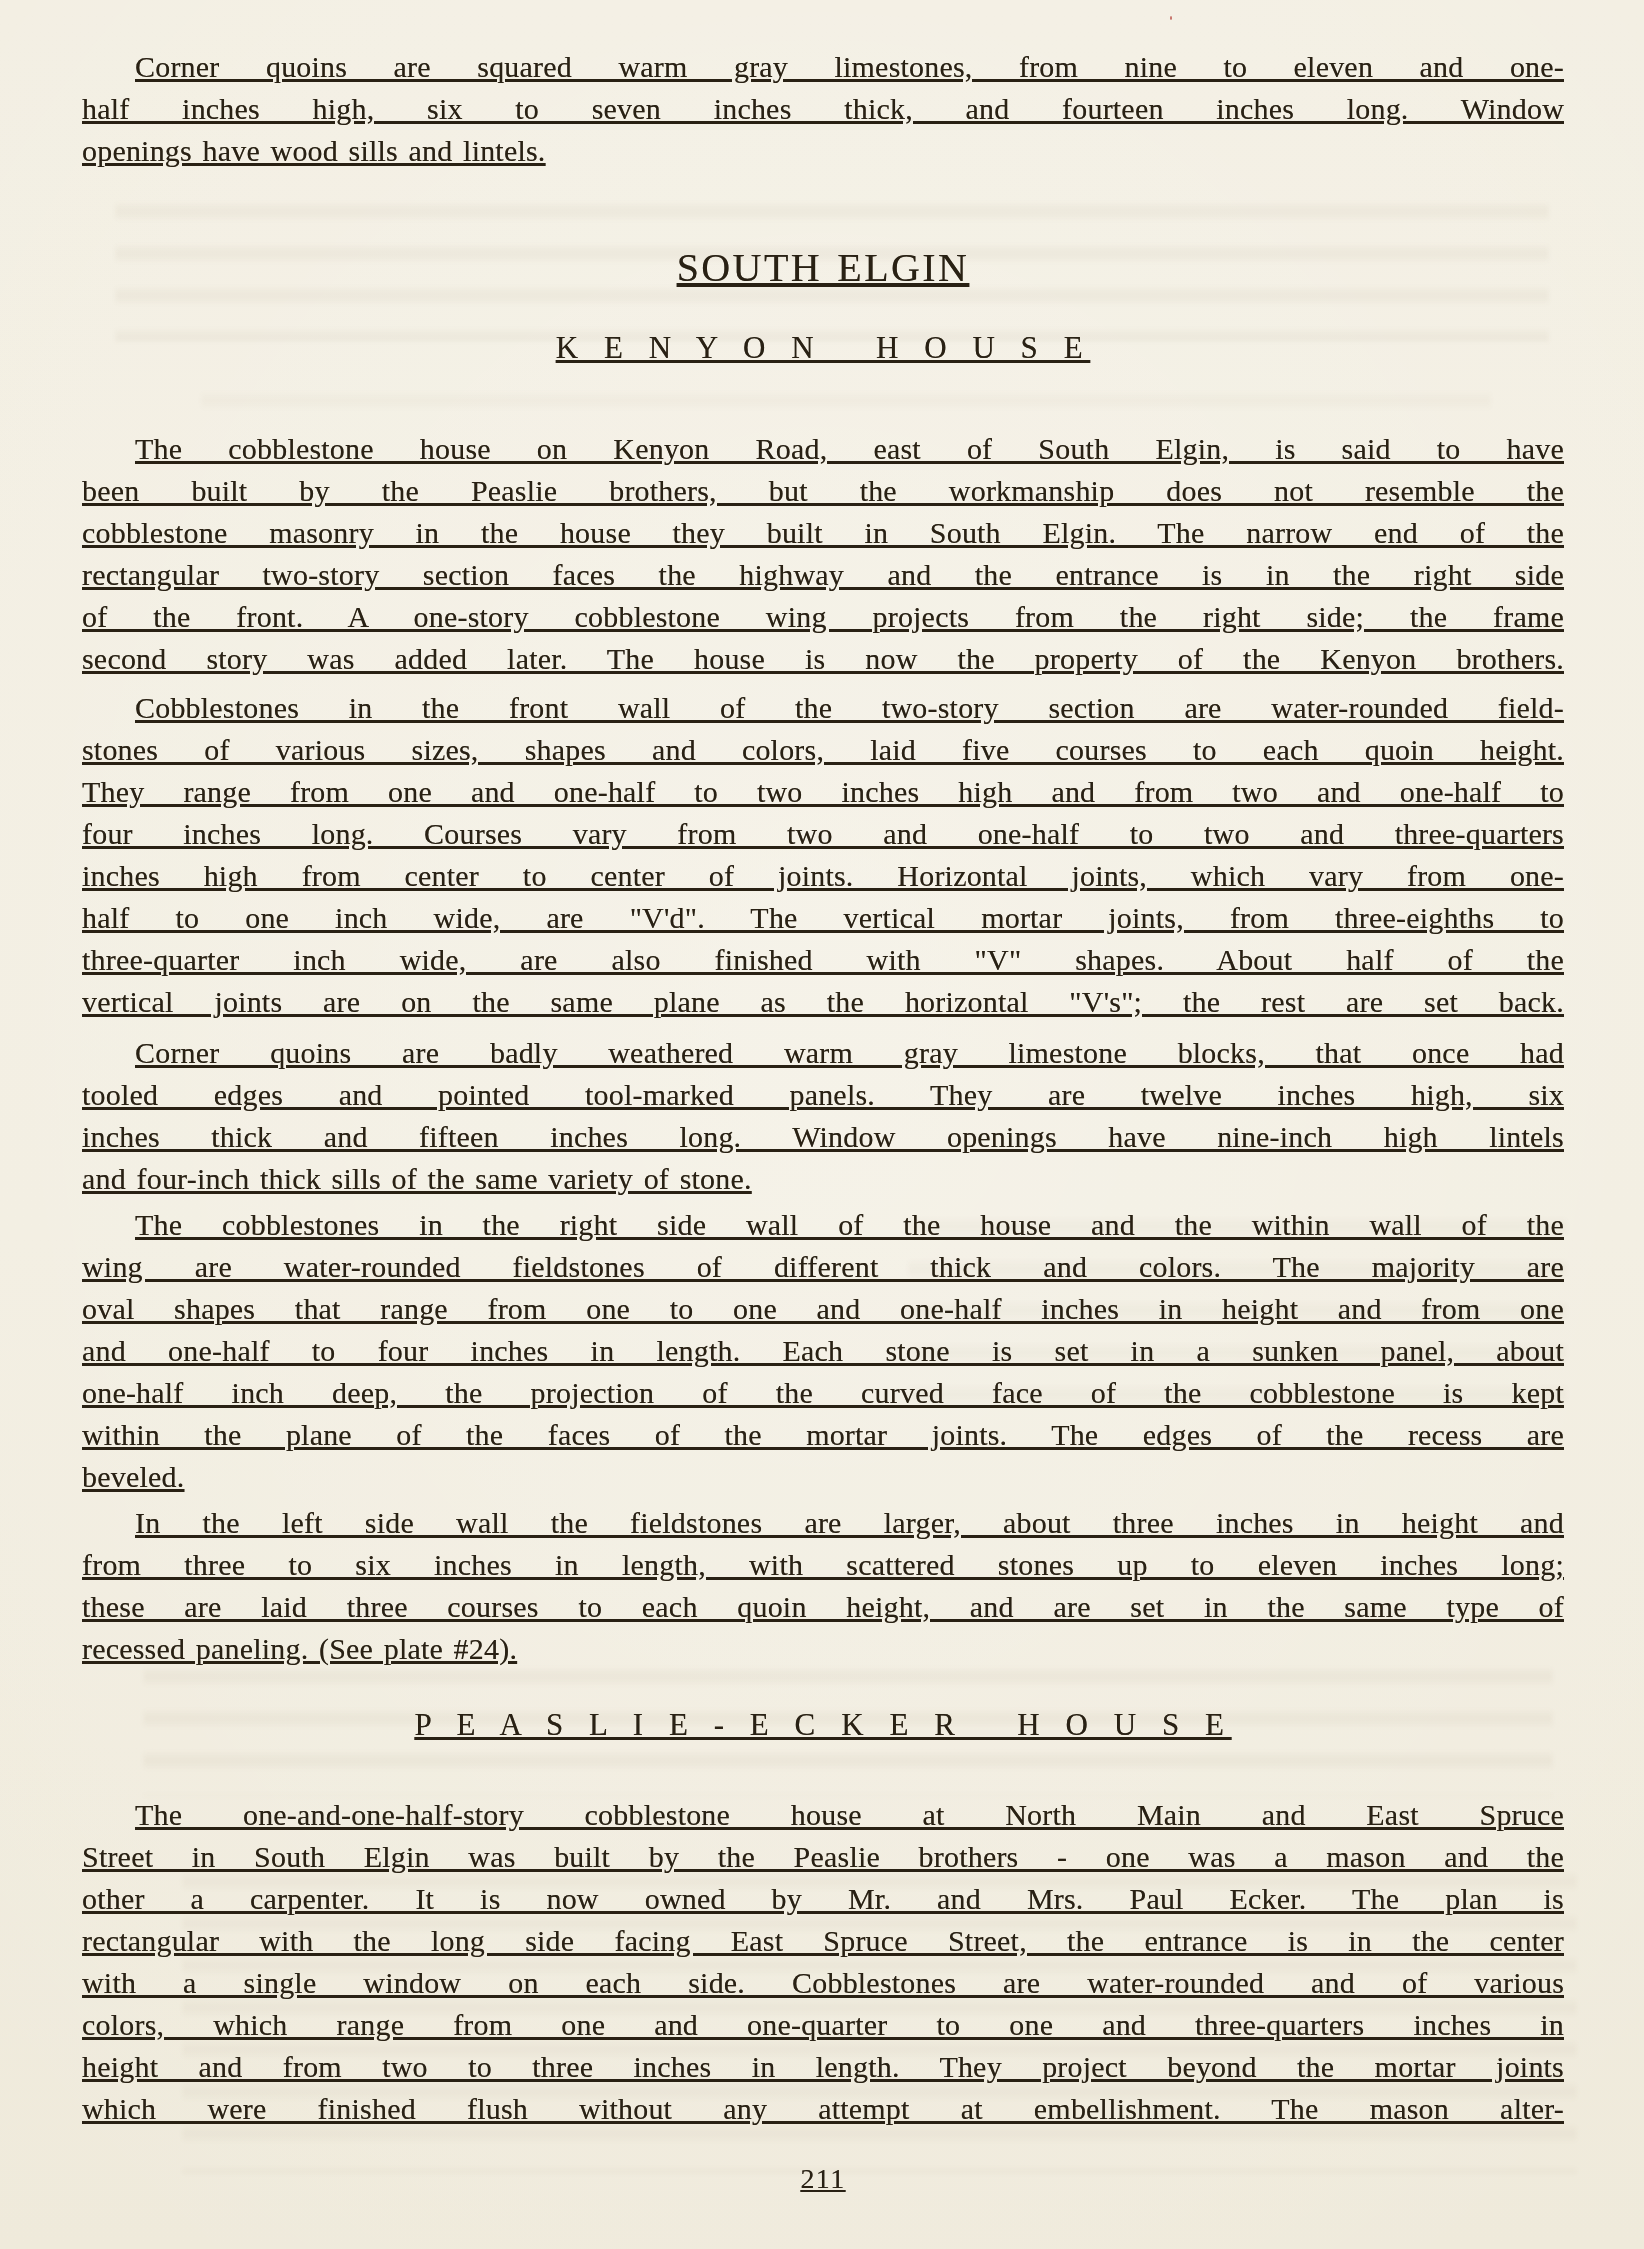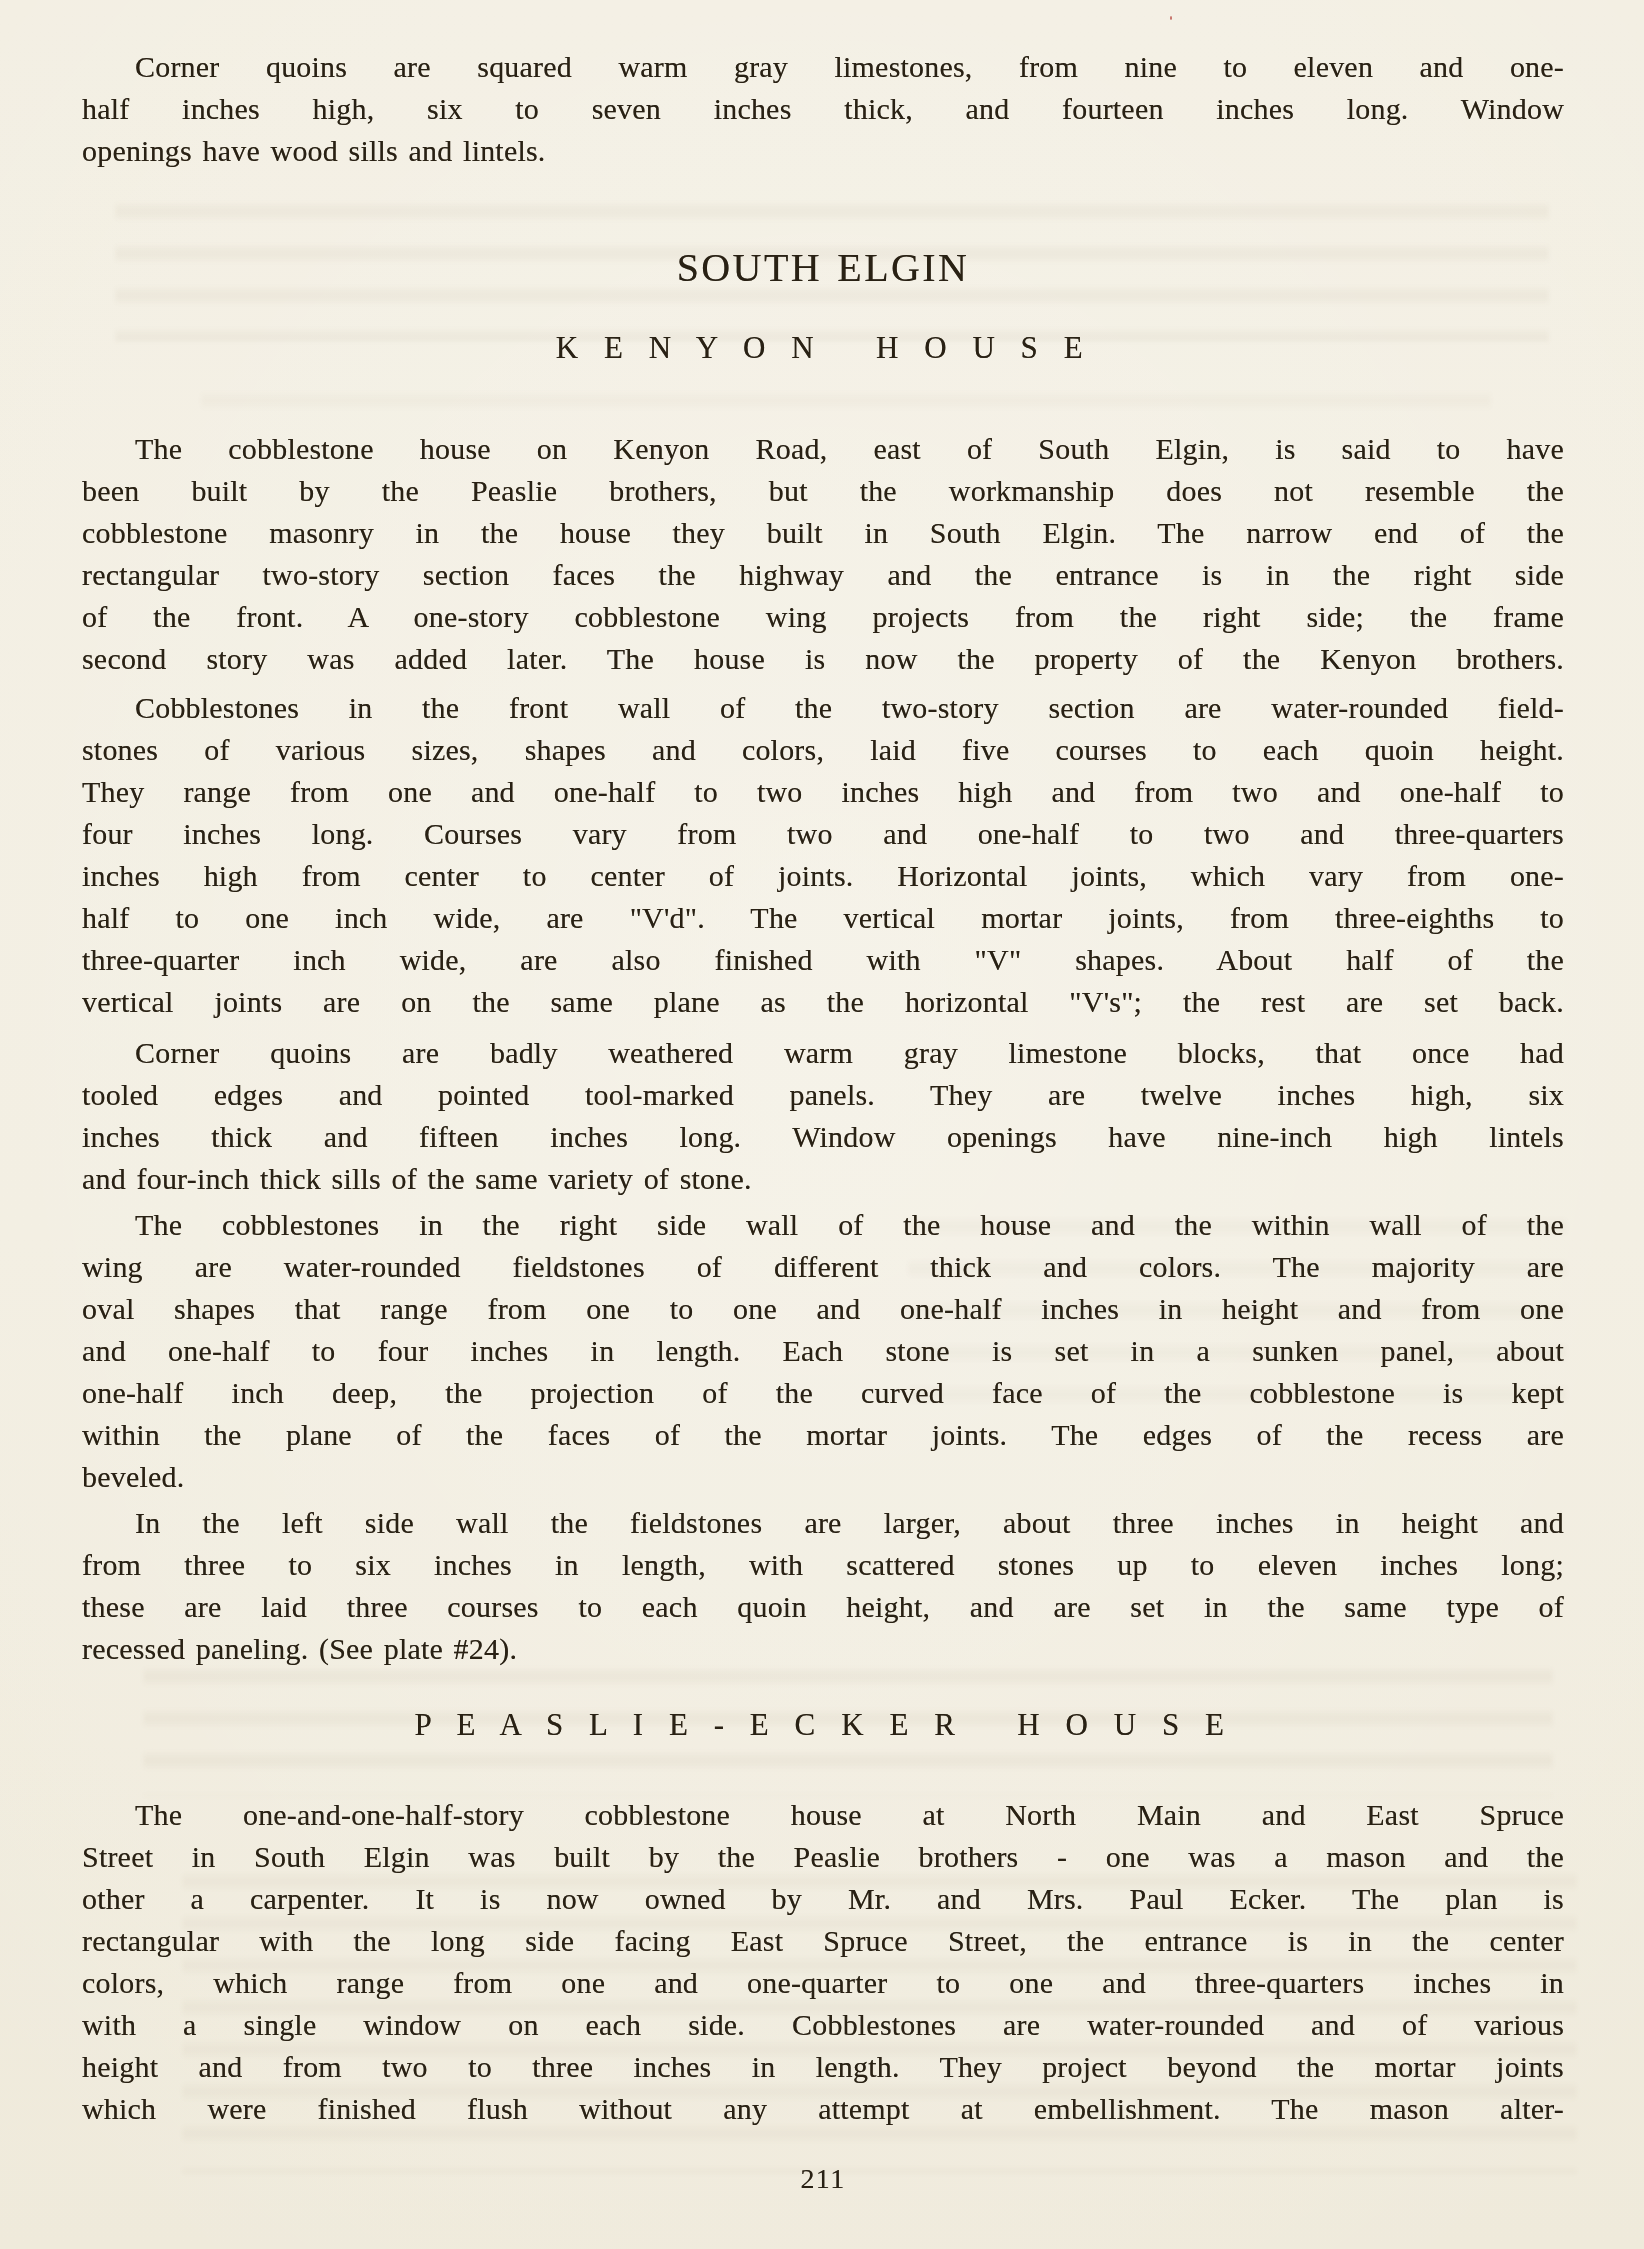--- a/index.html
+++ b/index.html
@@ -44,20 +44,21 @@
     z-index: 1;
     padding: 46px 81px 0 82px;
   }
 
   .body-text {
     font-size: 30px;
     line-height: 42px;
     letter-spacing: 0.2px;
     word-spacing: 2.9px;
     text-shadow: 0 0 0.5px rgba(41,33,20,0.55);
+    text-decoration: underline;
   }
 
   .para { margin: 0; }
   .para .line {
     text-align: justify;
     text-align-last: justify;
     white-space: normal;
   }
   .para .line.last-left { text-align-last: left; }
   .para .line.first { text-indent: 53px; }
@@ -176,22 +177,22 @@
         <div class="line last-left">recessed paneling. (See plate #24).</div>
       </div>
 
     <div class="heading heading-spaced heading-peaslie">P E A S L I E - E C K E R   H O U S E</div>
 
     <div class="para m-pp0">
         <div class="line first">The one-and-one-half-story cobblestone house at North Main and East Spruce</div>
         <div class="line">Street in South Elgin was built by the Peaslie brothers - one was a mason and the</div>
         <div class="line">other a carpenter. It is now owned by Mr. and Mrs. Paul Ecker. The plan is</div>
         <div class="line">rectangular with the long side facing East Spruce Street, the entrance is in the center</div>
+        <div class="line">with a single window on each side. Cobblestones are water-rounded and of various</div>
         <div class="line">colors, which range from one and one-quarter to one and three-quarters inches in</div>
-        <div class="line">with a single window on each side. Cobblestones are water-rounded and of various</div>
         <div class="line">height and from two to three inches in length. They project beyond the mortar joints</div>
         <div class="line">which were finished flush without any attempt at embellishment. The mason alter-</div>
       </div>
 
     <div class="page-number">211</div>
 
   </div>
 </div>
 
 

